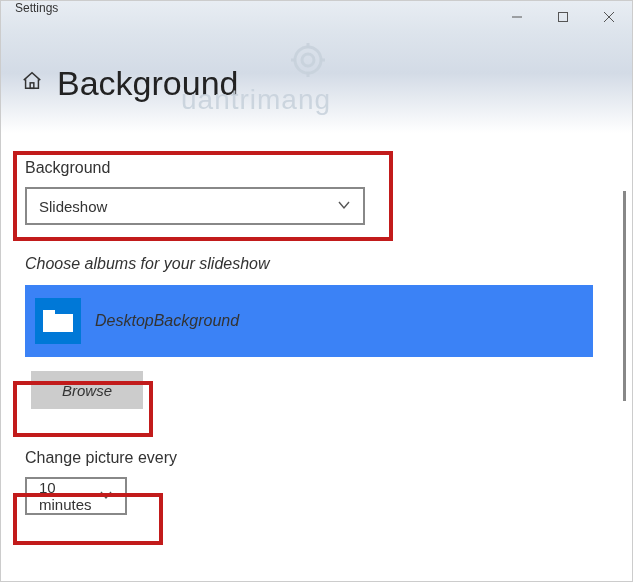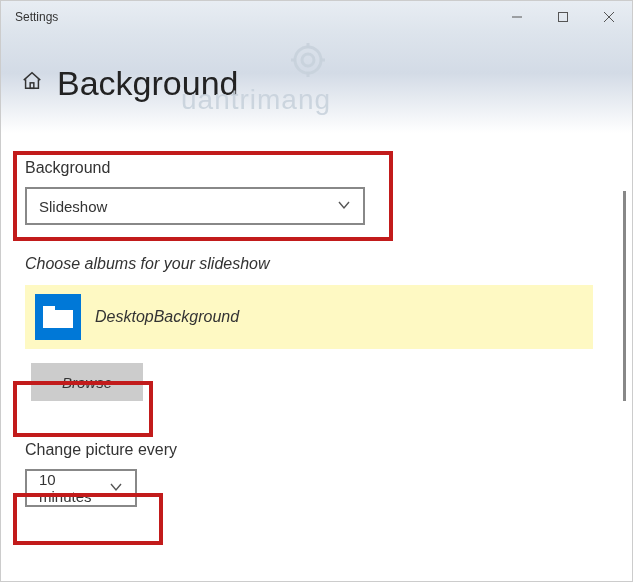--- a/index.html
+++ b/index.html
@@ -8,21 +8,20 @@
       background: #fff;
       width: 633px;
       height: 582px;
       overflow: hidden;
       position: relative;
       border: 1px solid #ccc;
     }
     .titlebar {
       height: 32px;
       display: flex;
-      align-items: center;
       padding-left: 14px;
       background: linear-gradient(to bottom, #e8edf3, #dde4ec);
     }
     .titlebar-title {
       font-size: 12px;
       color: #333;
       flex: 1;
     }
     .win-controls {
       display: flex;
@@ -89,36 +88,36 @@
       padding: 8px 12px;
       font-size: 15px;
       color: #333;
     }
     .dropdown-large {
       width: 340px;
       height: 38px;
       align-items: flex-end;
     }
     .dropdown-small {
-      width: 112px;
+      width: 102px;
       height: 38px;
     }
     .chevron {
       color: #555;
     }
     .album-row {
       margin-top: 30px;
       font-style: italic;
     }
     .album-item {
       display: flex;
       align-items: center;
-      background: #fef9c3;
+      background: #3b82f6;
       width: 568px;
-      height: 64px;
+      height: 72px;
       padding: 10px;
       margin-top: 12px;
     }
     .folder-tile {
       width: 46px;
       height: 46px;
       background: #0078d7;
       display: flex;
       align-items: center;
       justify-content: center;

